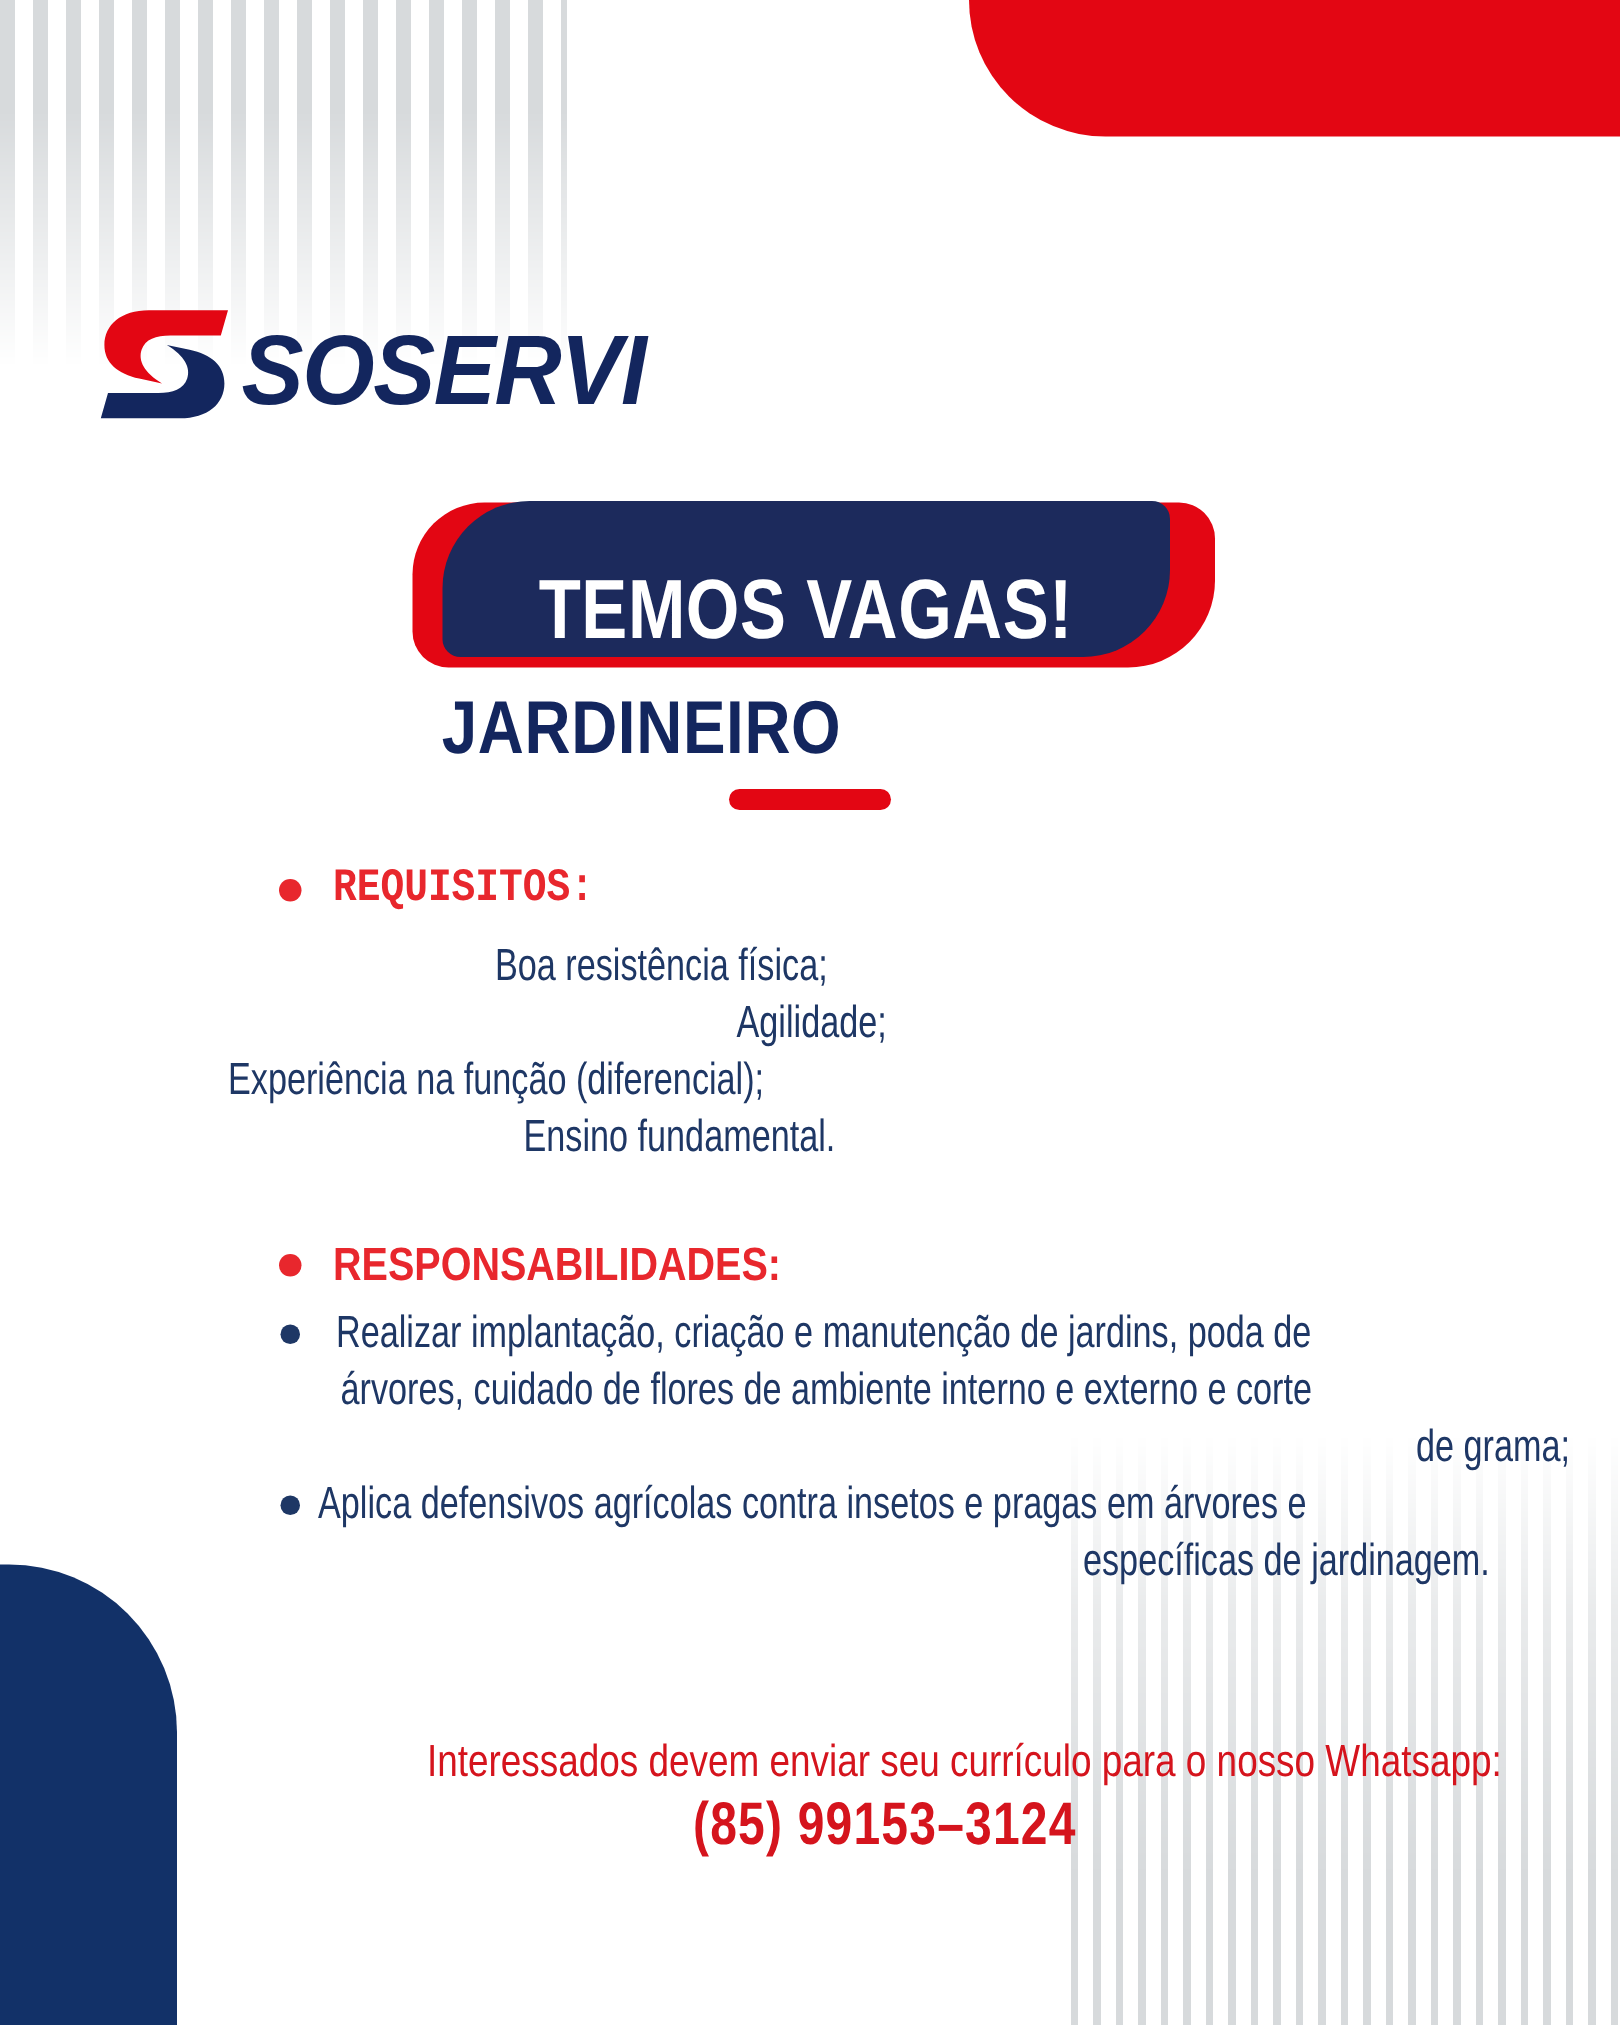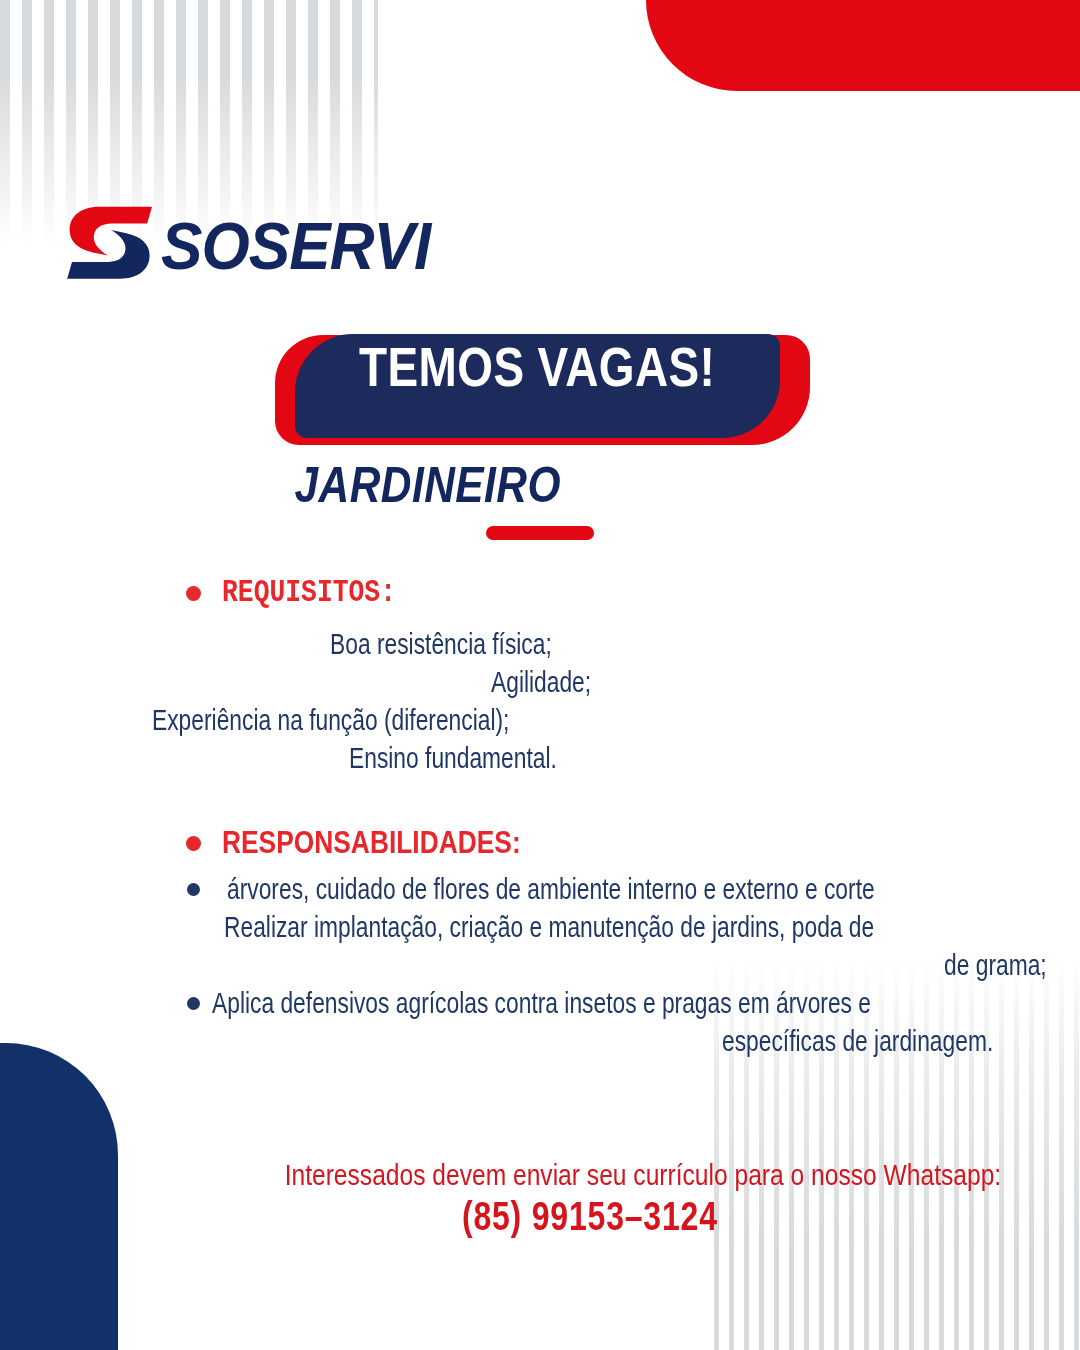--- a/index.html
+++ b/index.html
@@ -40,28 +40,28 @@
     transform:scaleX(.94); transform-origin:0 0; white-space:nowrap;
   }
   
   .banner-red {
     position:absolute; left:275px; top:335px; width:535px; height:110px;
     background:var(--brand-red,#e30613); border-radius:48px 24px 58px 24px;
   }
   .banner-navy {
     position:absolute; left:295px; top:334px; width:485px; height:104px;
     background:var(--brand-navy,#1c2a5c); border-radius:58px 12px 58px 12px;
-    display:flex; align-items:flex-start; justify-content:center;
+    display:flex; align-items:flex-end; justify-content:center;
   }
   .banner-title {
     color:#ffffff; font-size:56px; font-weight:bold; white-space:nowrap;
     display:inline-block; transform:scaleX(.82); letter-spacing:.5px;
   }
   
-  .job-title { position:absolute; left:0; top:456px; width:856px; text-align:center;font-style:italic; }
+  .job-title { position:absolute; left:0; top:456px; width:856px; text-align:center; }
   .job-title span {
     display:inline-block; font-size:50px; font-weight:bold; white-space:nowrap;
     color:var(--title-navy,#13265e); transform:scaleX(.85); letter-spacing:.5px;
   }
   .job-underline {
     position:absolute; left:486px; top:526px; width:108px; height:14px;
     border-radius:7px; background:var(--brand-red,#e30613);
   }
   
   .dot { position:absolute; border-radius:50%; }
@@ -134,22 +134,22 @@
   </div>
 
   <div class="dot dot-resp"></div>
   <div class="sec-heading h-resp">
     <span>RESPONSABILIDADES:</span>
   </div>
 
   <div class="dot dot-b1"></div>
   <div class="dot dot-b2"></div>
   <div class="resp-text">
+    <div class="tline"><span>Realizar implantação, criação e manutenção de jardins, poda de</span></div>
     <div class="tline"><span>árvores, cuidado de flores de ambiente interno e externo e corte</span></div>
-    <div class="tline"><span>Realizar implantação, criação e manutenção de jardins, poda de</span></div>
     <div class="tline"><span>de grama;</span></div>
     <div class="tline"><span>Aplica defensivos agrícolas contra insetos e pragas em árvores e</span></div>
     <div class="tline"><span>específicas de jardinagem.</span></div>
   </div>
 
   <div class="contact-cta">
     <span>Interessados devem enviar seu currículo para o nosso Whatsapp:</span>
   </div>
   <div class="contact-phone">
     <span>(85) 99153–3124</span>

